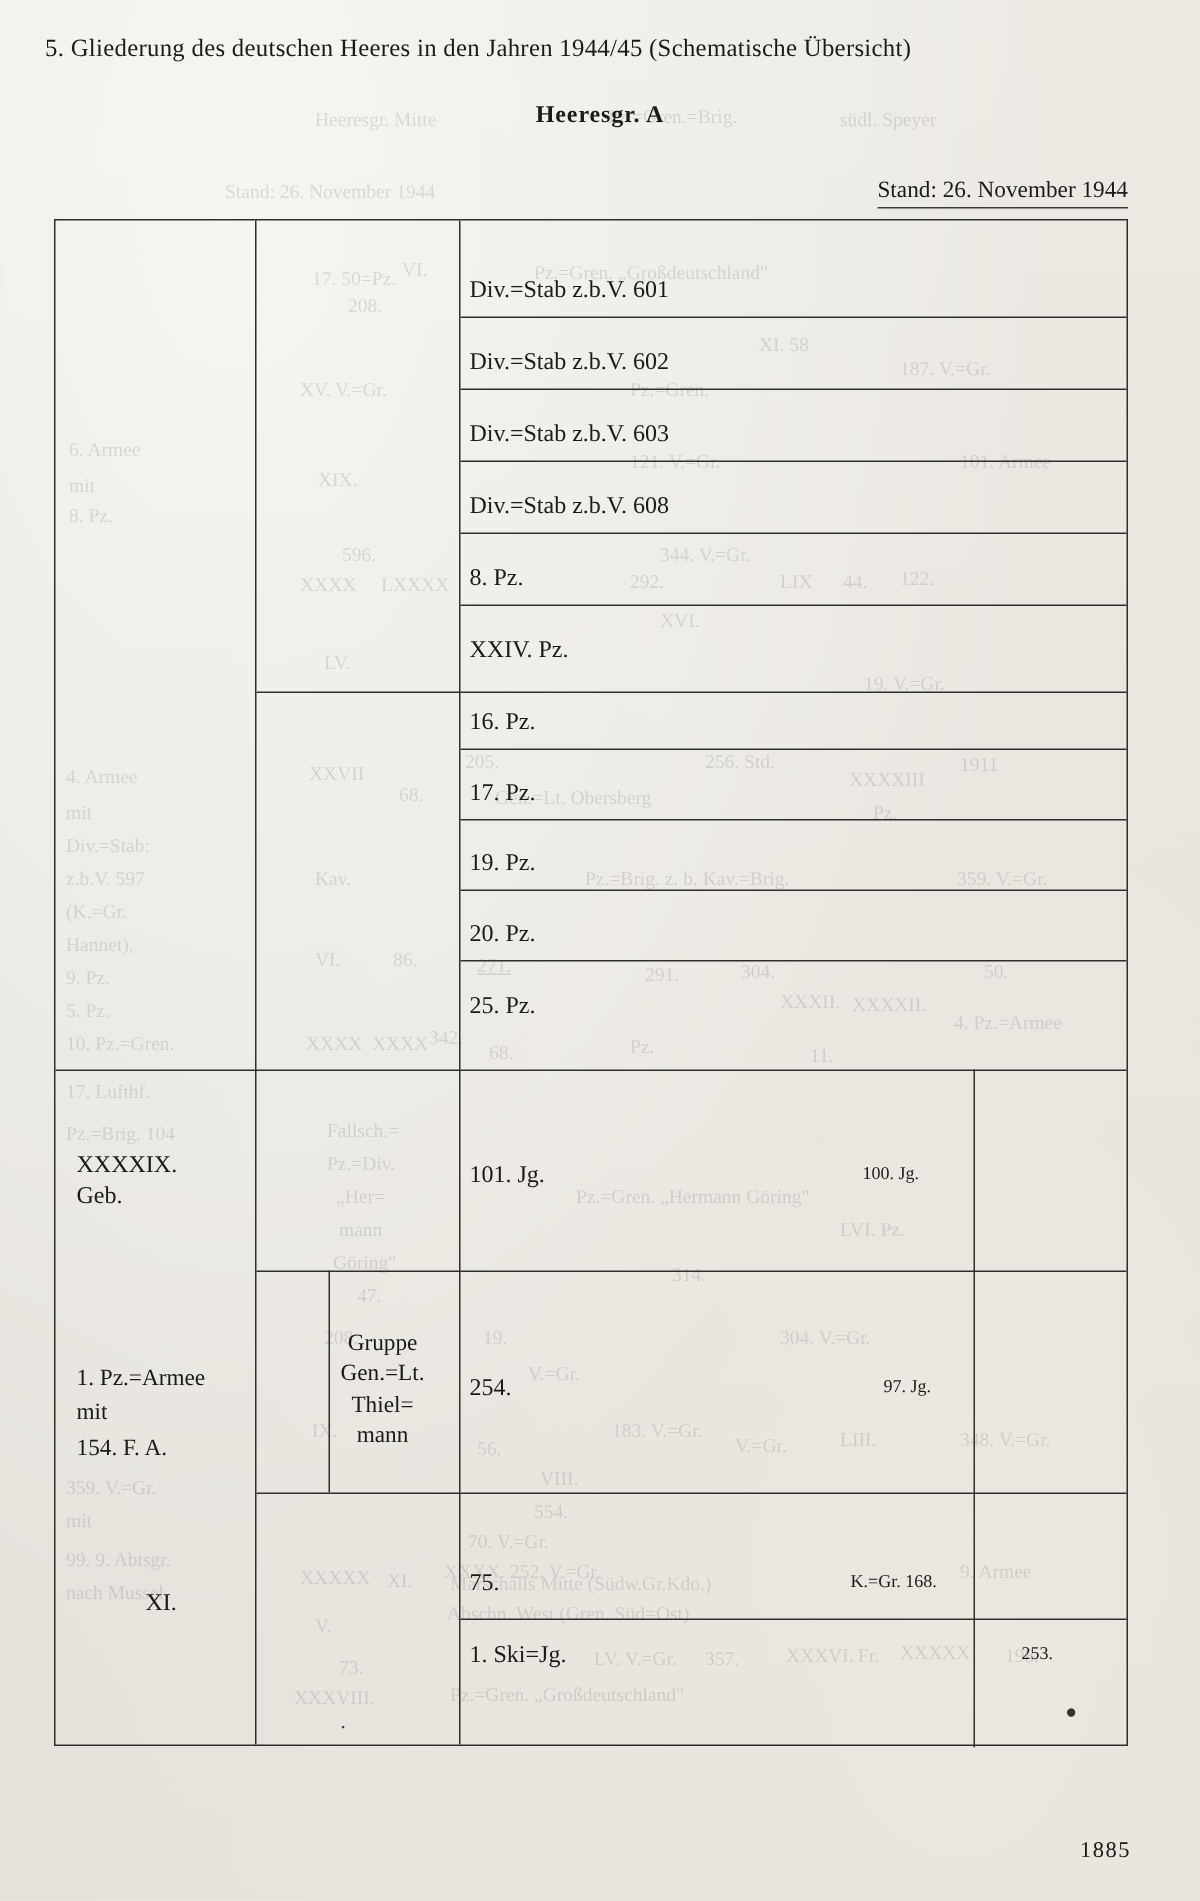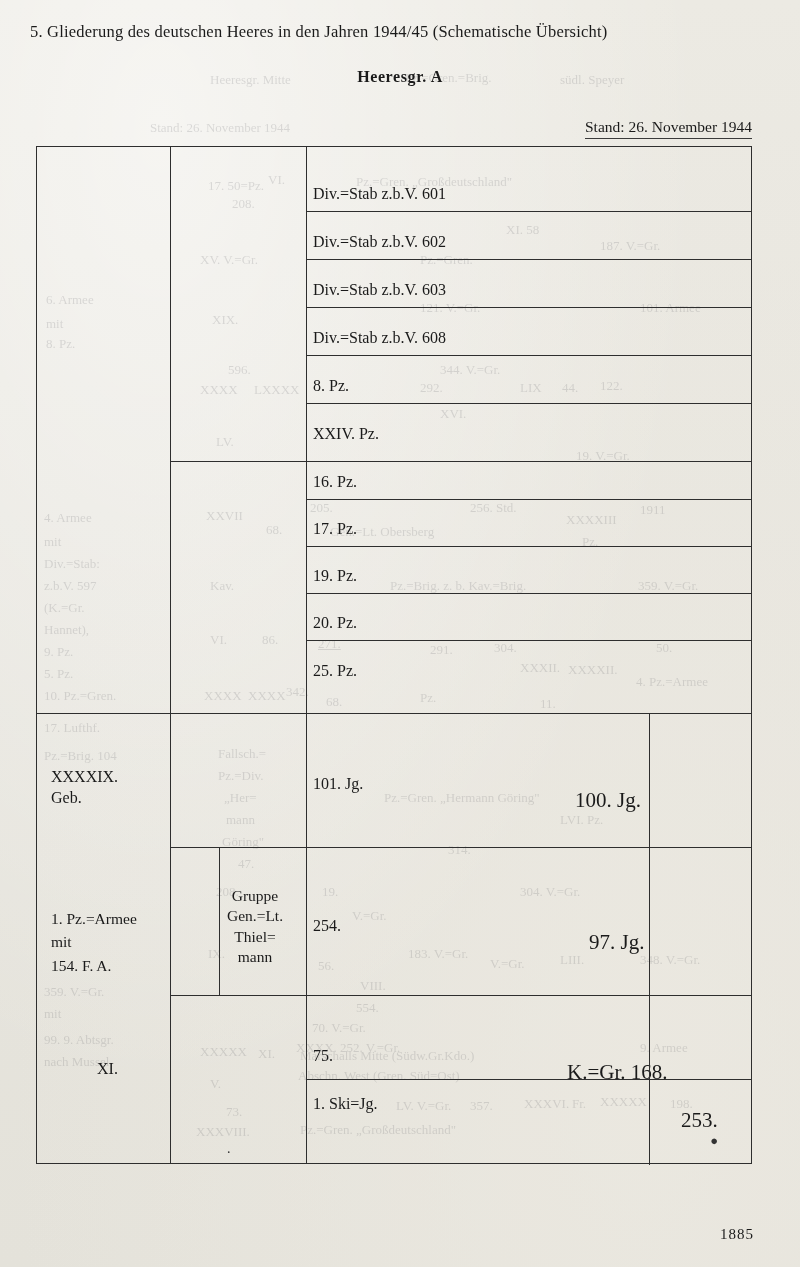--- a/index.html
+++ b/index.html
@@ -131,23 +131,22 @@
   }
 
   .unit-row {
     position: absolute;
     left: 276px;
     font-size: 16px;
     white-space: nowrap;
   }
   .unit-right {
     position: absolute;
-    font-size: 21px;
-    white-space: nowrap;
-    margin-top: 13px;
+    font-size: 12px;
+    white-space: nowrap;
   }
   .corps-label {
     position: absolute;
     font-size: 16px;
     line-height: 1.3;
     white-space: nowrap;
   }
   .group-box {
     position: absolute;
     font-size: 15.5px;

